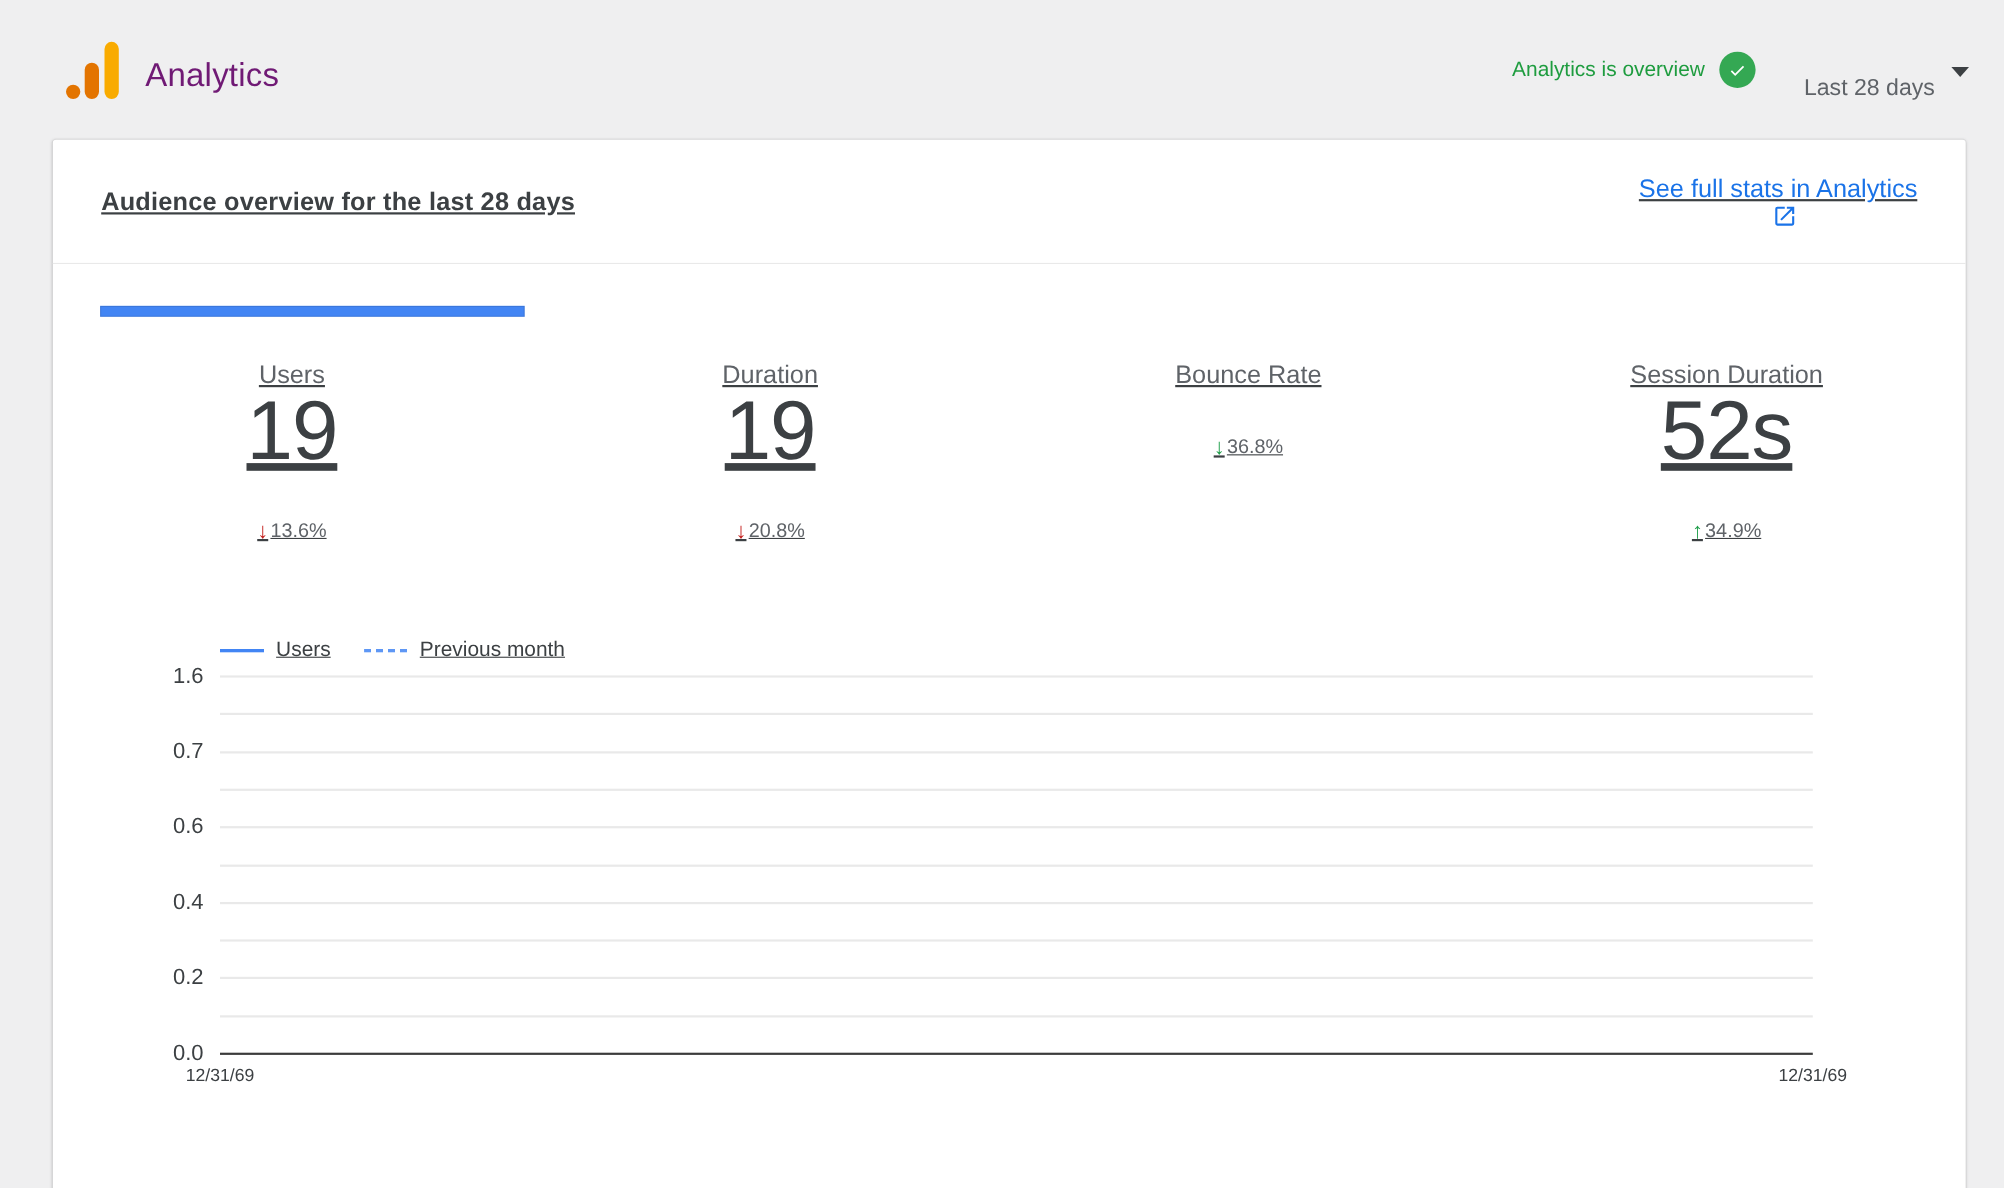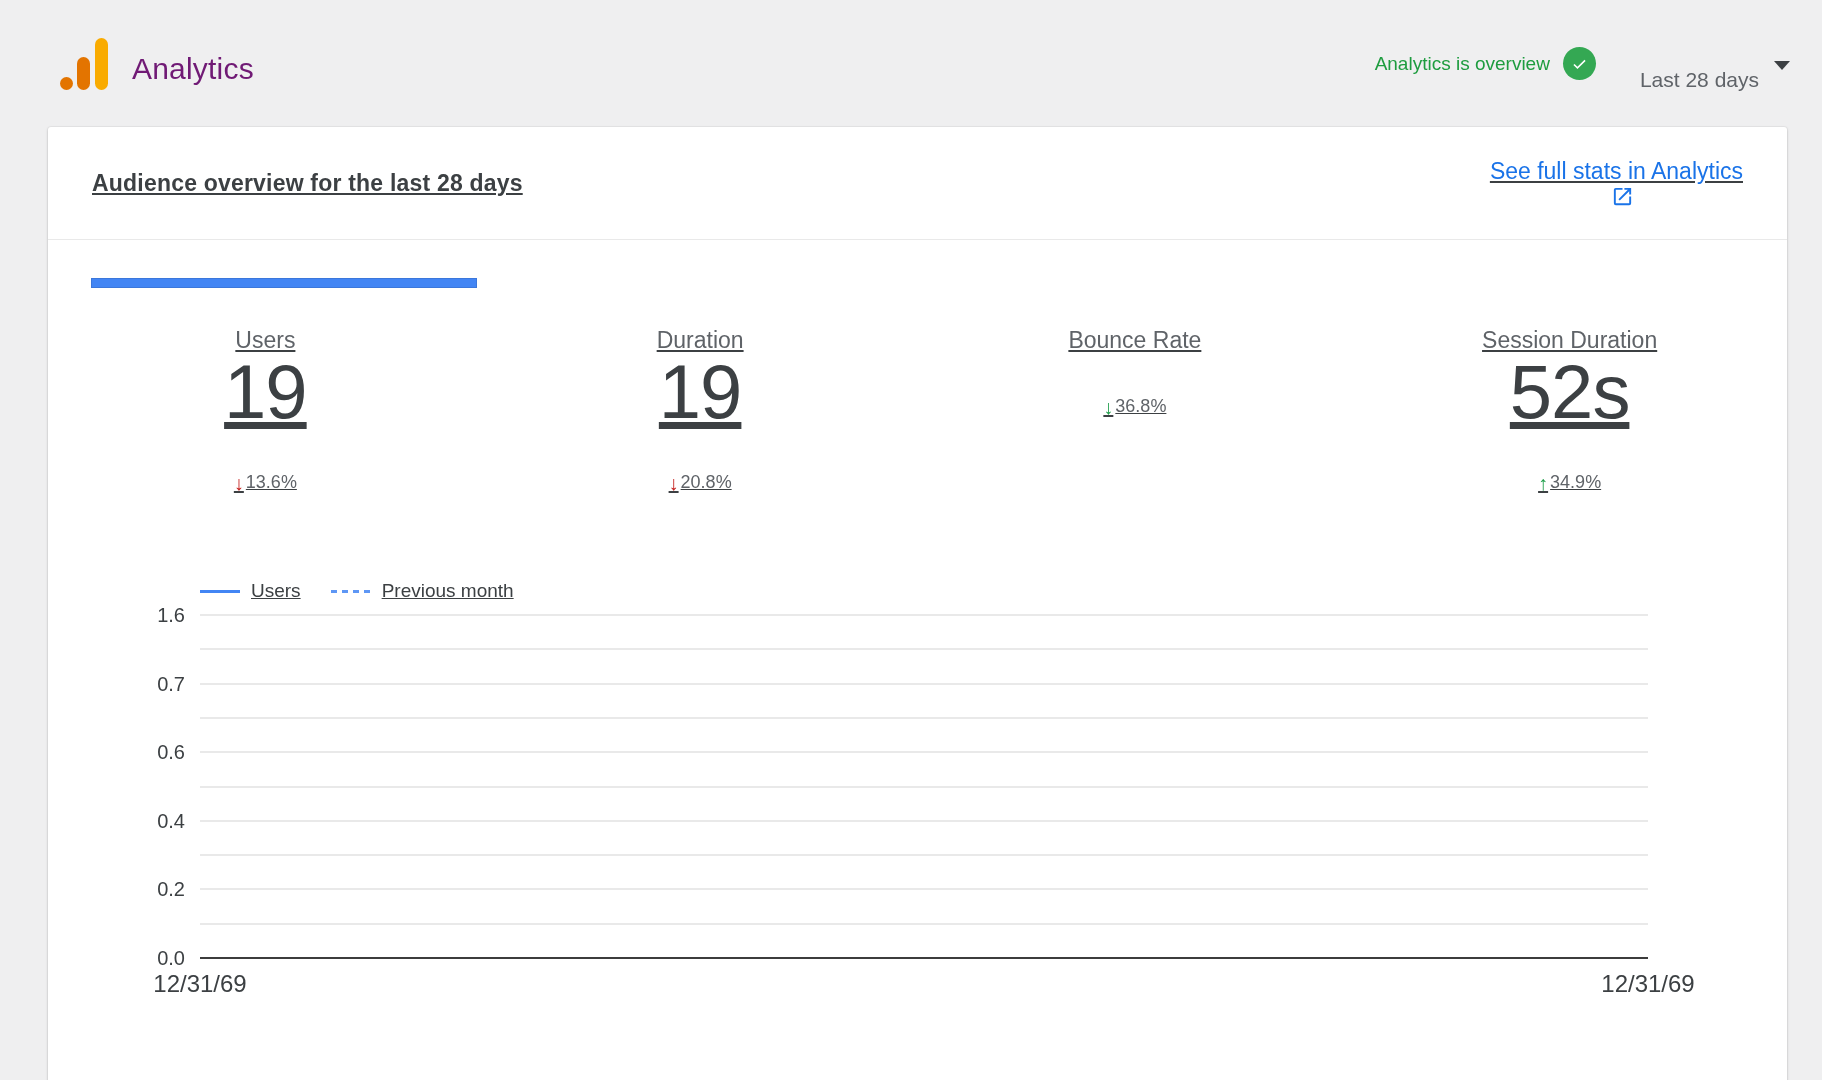--- a/index.html
+++ b/index.html
@@ -93,21 +93,21 @@
     position:absolute; right:15px; transform:translateY(-50%);
     font-size:20px; color:#3c4043;
   }
   .plot-area { flex:1; position:relative; height:343px; }
   .gridline { position:absolute; left:0; right:0; height:2px; background:#e9e9e9; }
   .gridline.axisline { background:#3c3c3c; }
 
   .x-labels { position:relative; height:24px; margin:12px 139px 0 152px; }
   .x-tick {
     position:absolute; transform:translateX(-50%);
-    font-size:24px; color:#3c4043; white-space:nowrap;text-align:center;
+    font-size:16px; color:#3c4043; white-space:nowrap;text-align:center;
   }
 </style>
 </head>
 <body>
 
 <div class="page">
 
   <div class="app-header">
     <div class="logo">
       <div class="ga-icon">

